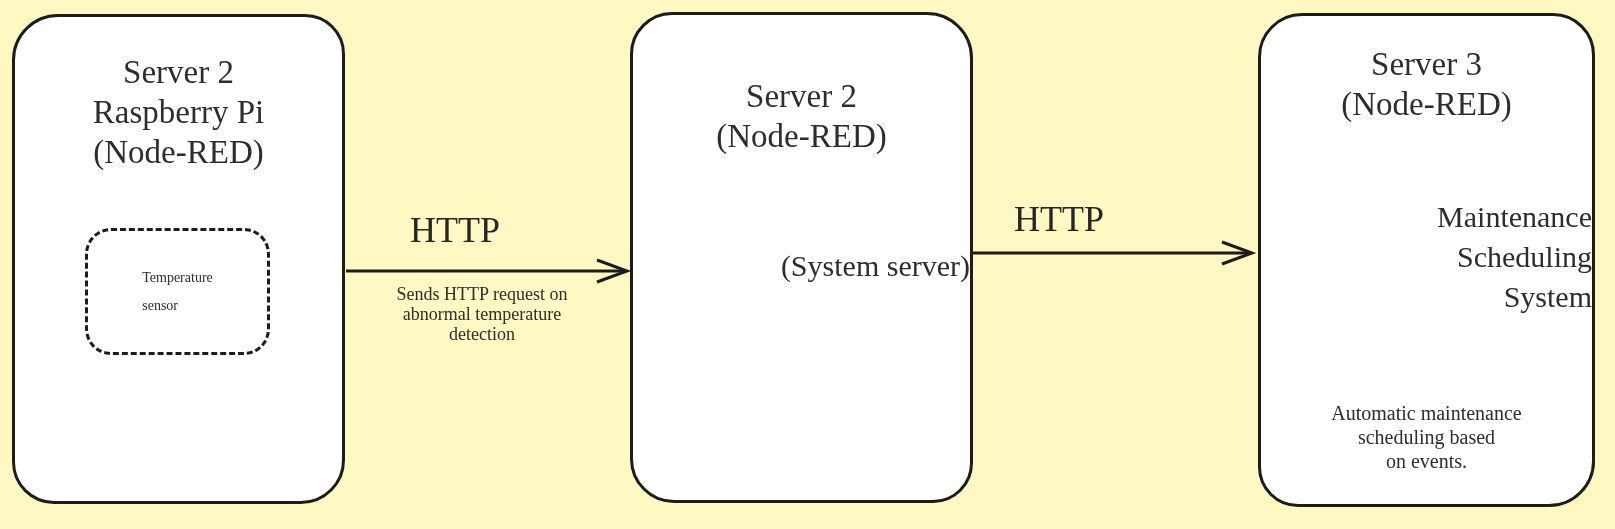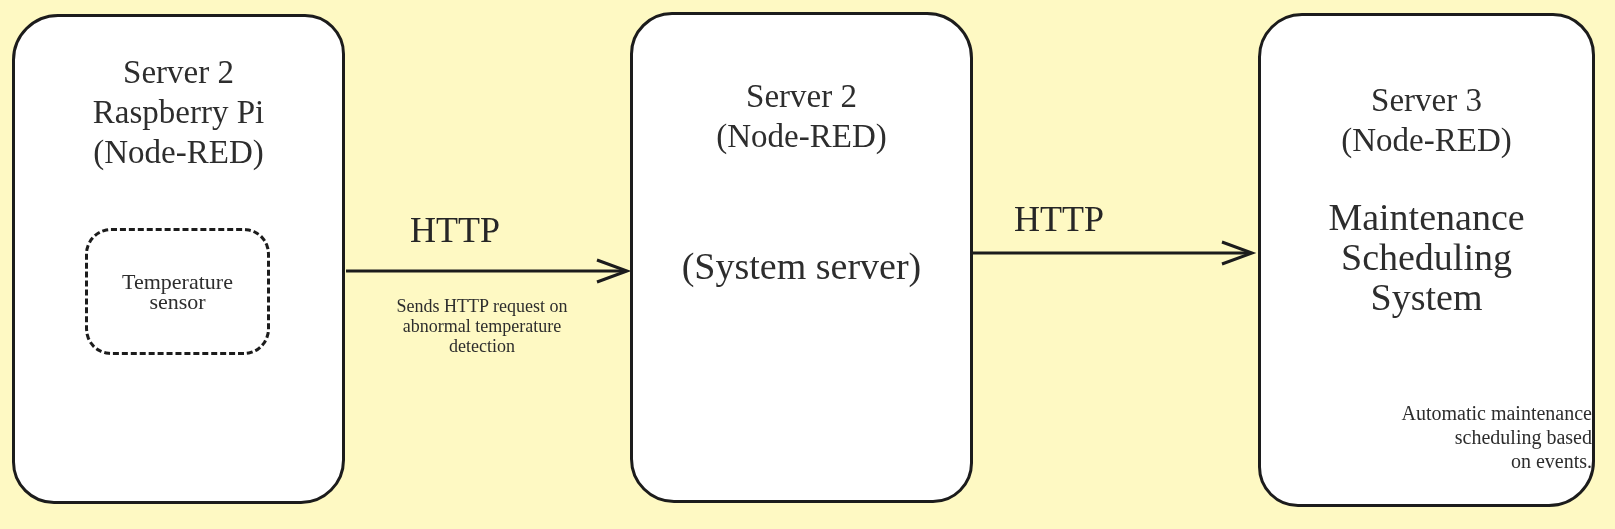--- a/index.html
+++ b/index.html
@@ -38,55 +38,54 @@
     border-radius: 44px 42px 46px 40px;
   }
   .node-title {
     text-align: center;
     font-size: 33px;
     line-height: 40px;
     white-space: pre;
   }
   #node-server2-pi .node-title { padding-top: 35px; }
   #node-webhook   .node-title { padding-top: 61px; }
-  #node-maintenance .node-title { padding-top: 64px; }
+  #node-maintenance .node-title { padding-top: 28px; }
   .node-subtitle {
     position: absolute;
     left: 0; right: 0;
-    text-align: center;
-    font-size: 38px;
+    text-align: right;
+    font-size: 30px;
     line-height: 40px;
     white-space: pre;
   }
   #node-webhook .node-subtitle { top: 231px; }
   #node-maintenance .node-subtitle { top: 181px; }
   .node-desc {
     position: absolute;
     left: 0; right: 0;
-    text-align: right;
+    text-align: center;
     font-size: 20px;
     line-height: 24px;
     white-space: pre;
   }
   #node-maintenance .node-desc { top: 385px; }
   .sensor-box {
     position: absolute;
     left: 70px; top: 211px;
     width: 185px; height: 127px;
     box-sizing: border-box;
     border: 3px dashed #1c1c1c;
     border-radius: 26px;
     display: flex;
     align-items: center;
     justify-content: center;
   }
   .sensor-label {
-    font-size: 22px;
-    line-height: 20px;
-    text-align: center;
+    font-size: 14px;
+    line-height: 28px;
     white-space: pre;
   }
   .arrow {
     position: absolute;
     overflow: visible;
   }
   #arrow-1 { left: 346px; top: 253px; }
   #arrow-2 { left: 973px; top: 235px; }
   .http-label {
     position: absolute;
@@ -98,21 +97,21 @@
   }
   #http-label-1 { left: 410px; top: 210px; }
   #http-label-2 { left: 1014px; top: 199px; }
   .edge-desc {
     position: absolute;
     text-align: center;
     font-size: 18px;
     white-space: pre;
     color: #2d2d2d;
   }
-  #edge-desc-1 { left: 377px; top: 296px; width: 210px; line-height: 20px; }
+  #edge-desc-1 { left: 377px; top: 284px; width: 210px; line-height: 20px; }
   #edge-desc-2 { left: 977px; top: 288px; width: 270px; line-height: 19.5px; }
 </style>
 </head>
 <body>
 
 <div class="canvas">
 
   <div class="node" id="node-server2-pi">
     <div class="node-title">Server 2
 Raspberry Pi

